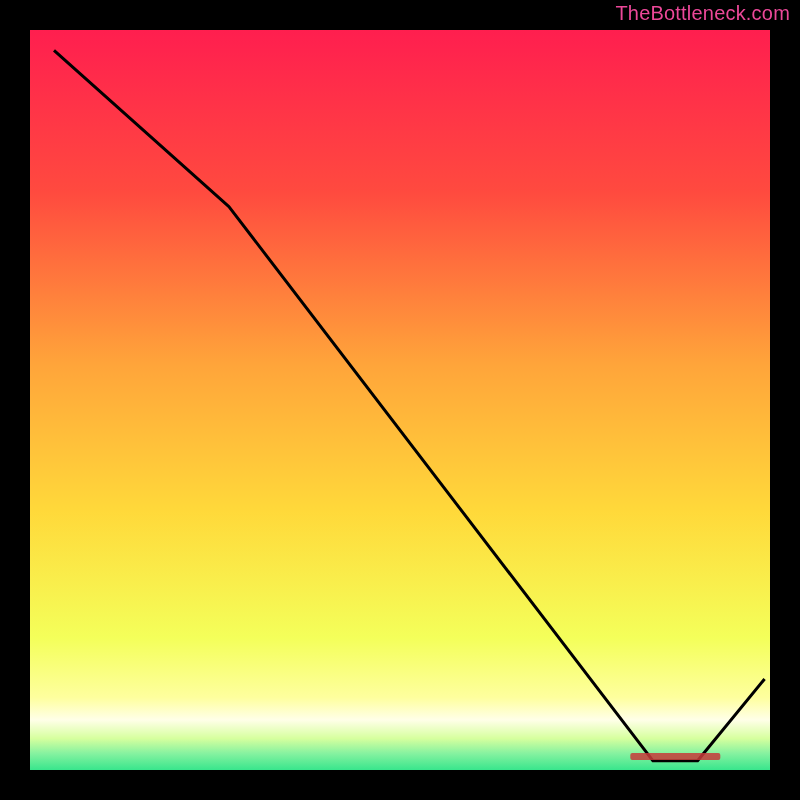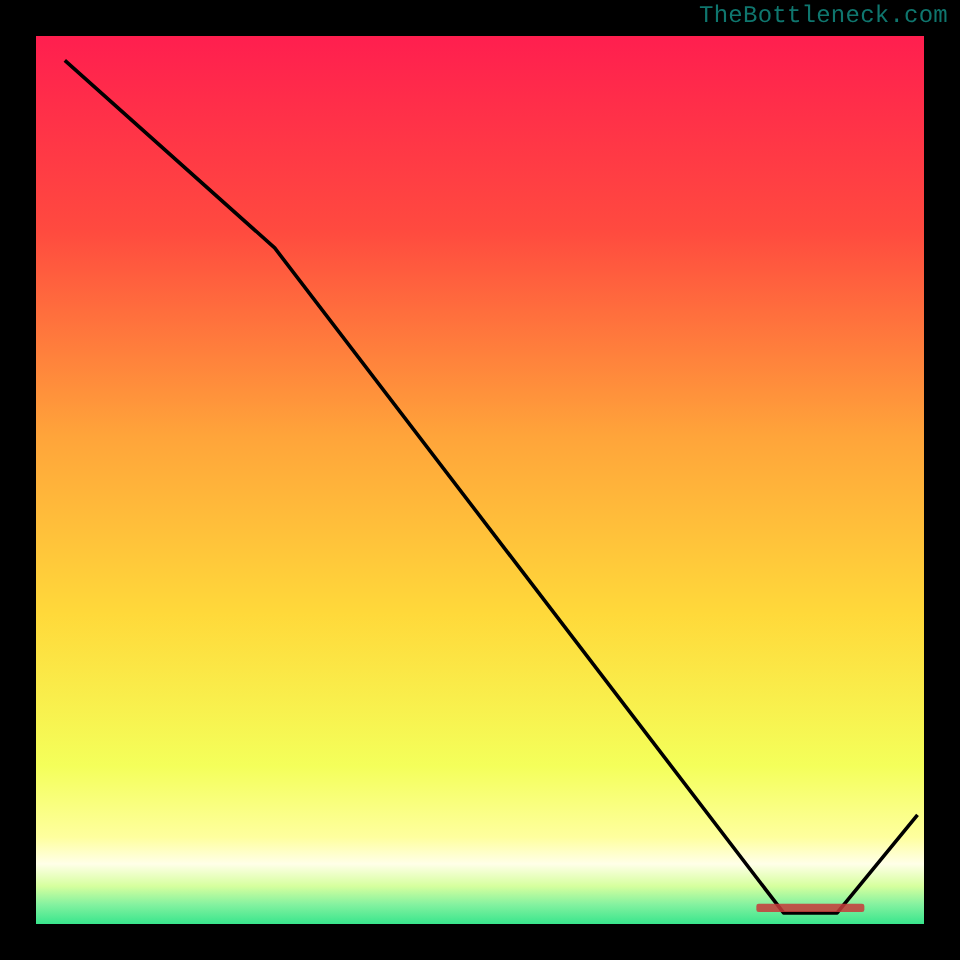--- a/index.html
+++ b/index.html
@@ -15,23 +15,23 @@
     width: 800px;
     height: 800px;
   }
   svg {
     display: block;
   }
   .attribution {
     position: absolute;
     top: 2px;
     right: 10px;
-    font-family: Liberation Mono, monospace;
+    font-family: Liberation Sans, sans-serif;
     font-size: 20px;
-    color: #0f766e;
+    color: #ec4899;
     letter-spacing: 0.2px;
   }
 </style>
 </head>
 <body>
 
 <div class="stage">
   <svg id="chart-svg" width="800" height="800" viewBox="0 0 800 800">
       <defs>
         <linearGradient id="bg-grad" x1="0" y1="0" x2="0" y2="1">

